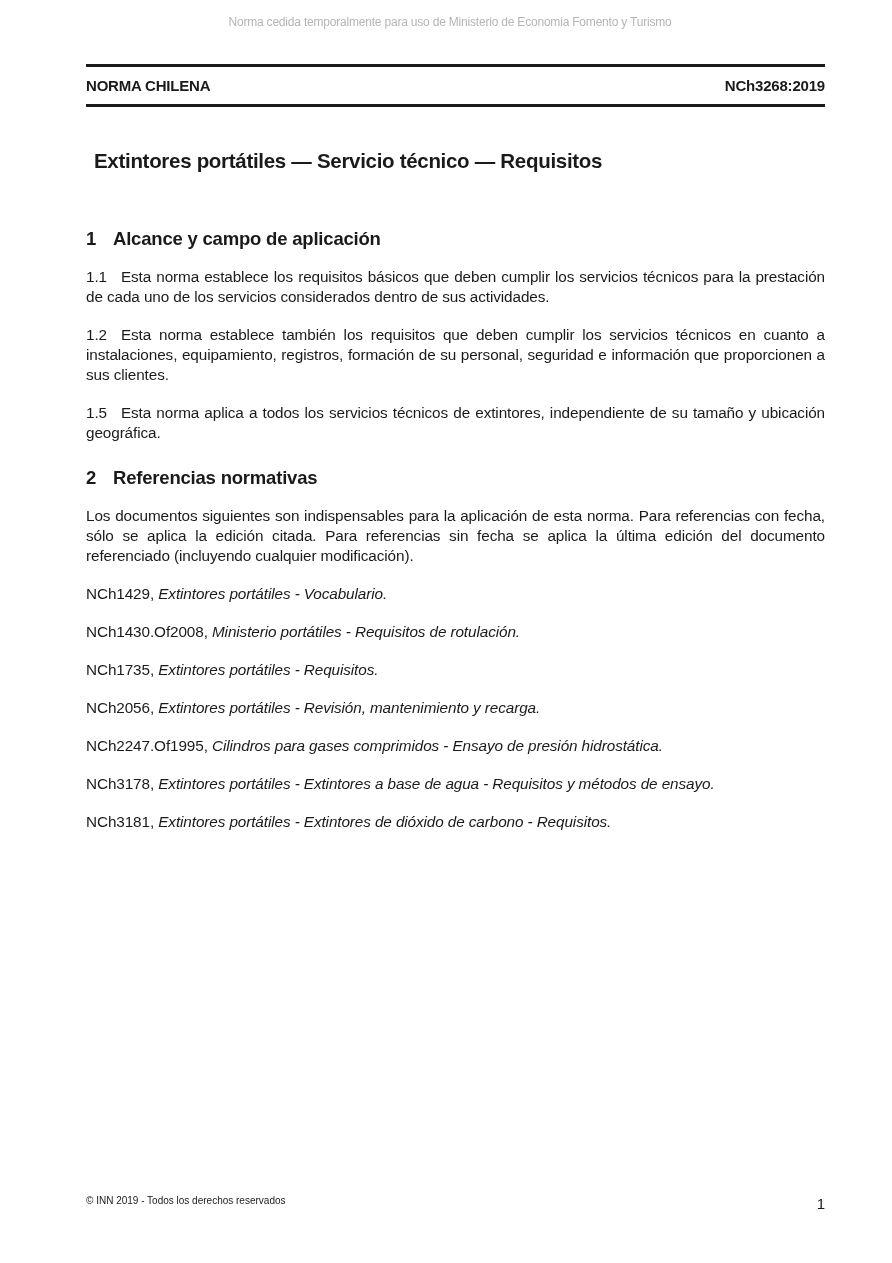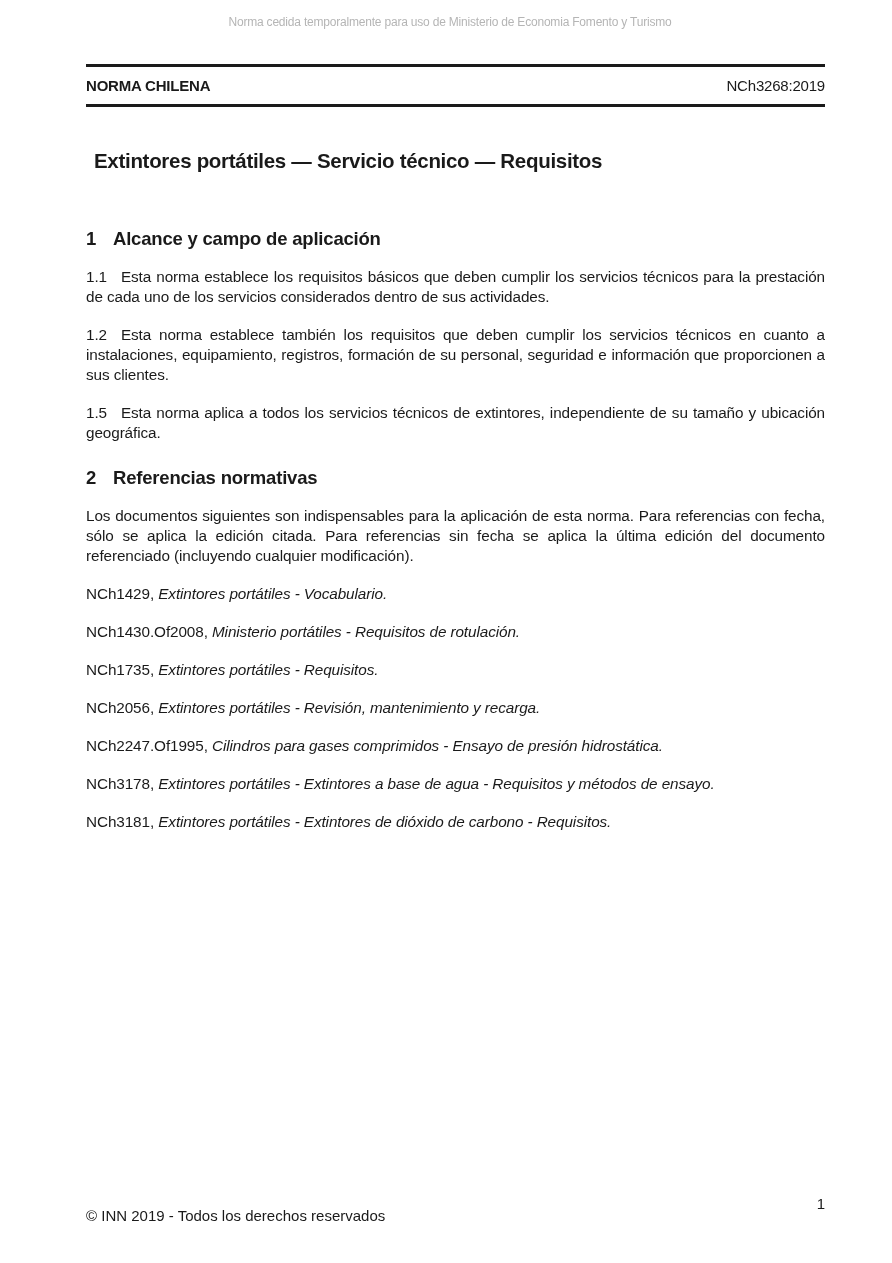--- a/index.html
+++ b/index.html
@@ -7,31 +7,31 @@
     width: 892px; height: 1263px; position: relative; overflow: hidden;
     font-family: "Liberation Sans", sans-serif; color: #1a1a1a;
   }
   .watermark {
     position: absolute; top: 15px; left: 0; width: 900px; text-align: center;
     font-size: 12px; color: #b5b5b5; letter-spacing: -0.2px;
   }
   .rule-top { position: absolute; left: 86px; width: 739px; top: 64px; height: 3px; background: #1a1a1a; }
   .rule-bottom { position: absolute; left: 86px; width: 739px; top: 104px; height: 3px; background: #1a1a1a; }
   .hdr-left { position: absolute; left: 86px; top: 77px; font-size: 15px; font-weight: bold; letter-spacing: -0.2px; }
-  .hdr-right { position: absolute; right: 67px; top: 77px; font-size: 15px; font-weight: normal; letter-spacing: -0.2px; }
+  .hdr-right { position: absolute; right: 67px; top: 77px; font-size: 15px; font-weight: bold; letter-spacing: -0.2px; }
   .doc-title { position: absolute; left: 86px; top: 141px; font-size: 20.5px; font-weight: bold; letter-spacing: -0.3px; margin: 8px; }
   .content { position: absolute; left: 86px; width: 739px; top: 228px; }
   h2 { font-size: 18.5px; font-weight: bold; margin: 0 0 17px 0; letter-spacing: -0.2px; }
   h2 .num { display: inline-block; width: 27px; }
   p { font-size: 15.3px; line-height: 20px; margin: 0 0 18px 0; text-align: justify; letter-spacing: -0.1px; }
   p .pnum { font-weight: normal; margin-right: 14px; }
   .sec2 { margin-top: 24px; }
   .ref { font-size: 15.3px; line-height: 20px; margin: 0 0 18px 0; letter-spacing: -0.1px; }
   .ref em { font-style: italic; }
-  .footer-left { position: absolute; left: 86px; top: 1195px; font-size: 15px; color: #1a1a1a; margin-top: 12px; }
+  .footer-left { position: absolute; left: 86px; top: 1195px; font-size: 10px; color: #1a1a1a; }
   .footer-right { position: absolute; right: 67px; top: 1195px; font-size: 15px; color: #1a1a1a; }
 </style>
 </head>
 <body>
 
 <div class="watermark">Norma cedida temporalmente para uso de Ministerio de Economia Fomento y Turismo</div>
 
 <div class="rule-top"></div>
 <div class="hdr-left">NORMA CHILENA</div>
 <div class="hdr-right">NCh3268:2019</div>

